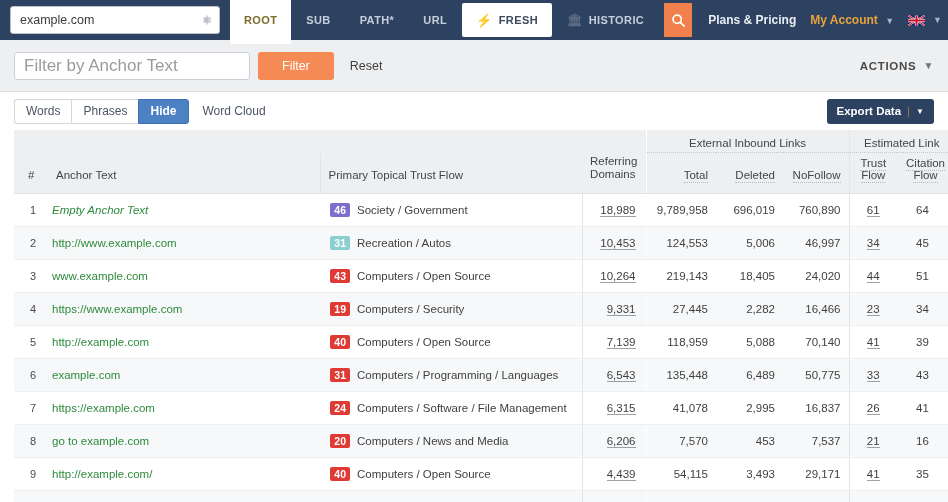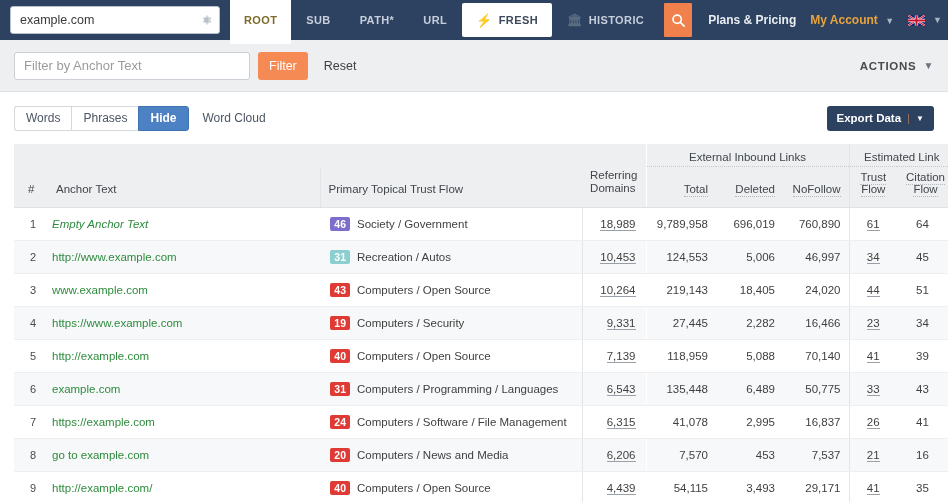--- a/index.html
+++ b/index.html
@@ -105,28 +105,28 @@
     border-bottom: 1px solid #dfe1e4;
     display: flex; align-items: center;
     padding: 0 14px 0 14px;
   }
   .filter-input {
     width: 236px; height: 28px;
     border: 1px solid #ccd0d6;
     border-radius: 3px;
     background: #fff;
     padding: 0 9px;
-    font-size: 13px;
+    font-size: 17px;
     color: #404040;
     font-family: "Liberation Sans", sans-serif;
     outline: none;
   }
   .filter-input::placeholder { color: #9b9b9b; }
   .filter-btn {
-    height: 28px; padding: 0 11px;
+    height: 28px; padding: 0 24px;
     margin-left: 8px;
     background: #f58a54;
     border: none; border-radius: 3px;
     color: #fff; font-size: 12.5px;
     font-family: "Liberation Sans", sans-serif;
     cursor: pointer;
   }
   .reset-link {
     margin-left: 16px;
     font-size: 12.5px;
@@ -155,21 +155,21 @@
     letter-spacing: .7px;
     color: #4a4a4a;
     font-weight: bold;
     display: flex; align-items: center; gap: 7px;
     cursor: pointer;
   }
   .actions .caret2 { font-size: 10px; color: #6d7680; }
 
   
   .subbar {
-    height: 52px;
+    height: 38px;
     background: #fff;
     display: flex; align-items: center;
     padding: 0 14px;
   }
   .pillgroup { display: flex; }
   .pill {
     height: 25px; padding: 0 11px;
     display: flex; align-items: center;
     font-size: 12px;
     color: #4b5563;

